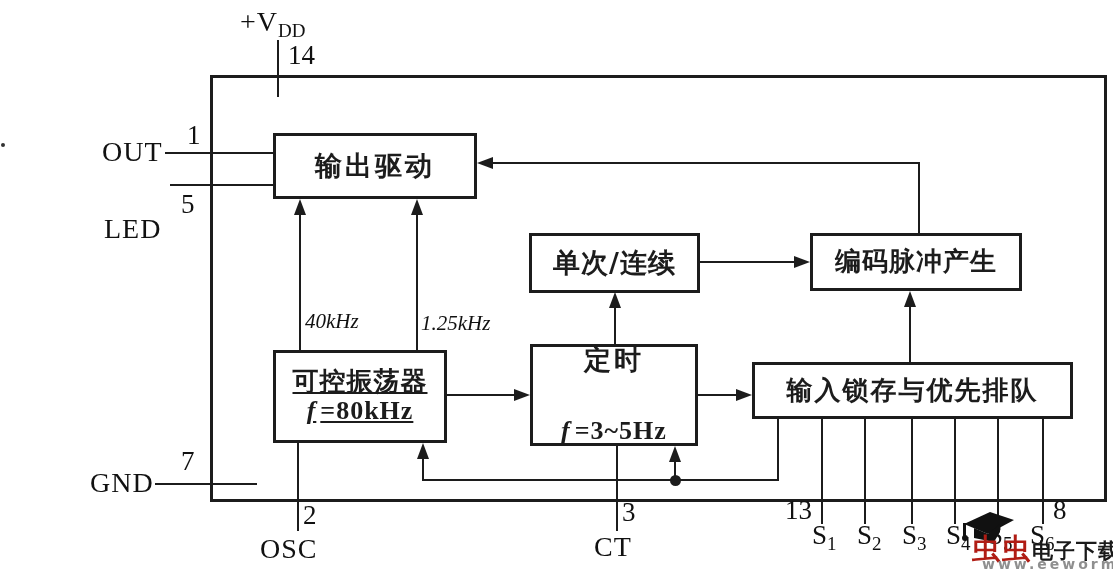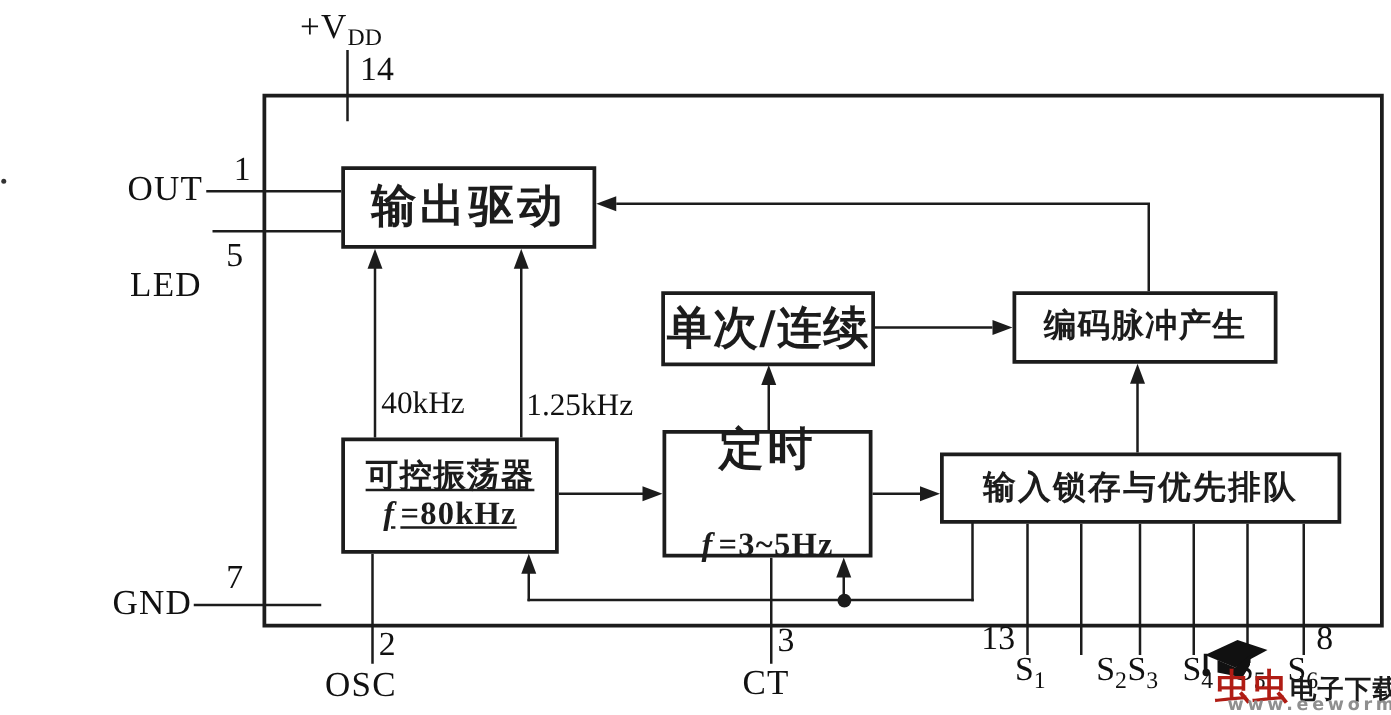--- a/index.html
+++ b/index.html
@@ -6,33 +6,33 @@
   #stage{position:relative;width:1113px;height:572px;background:#ffffff;overflow:hidden;
          font-family:"Liberation Serif",serif;color:#111;}
   
   .h{position:absolute;height:2px;background:#1c1c1c;}
   .v{position:absolute;width:2px;background:#1c1c1c;}
   
   .obox{position:absolute;border:3px solid #1c1c1c;box-sizing:border-box;background:transparent;}
   .blk{position:absolute;border:3px solid #1c1c1c;box-sizing:border-box;background:#fff;
        display:flex;flex-direction:column;align-items:center;justify-content:center;
        font-family:"DejaVu Sans",sans-serif;font-weight:bold;color:#1c1c1c;}
-  .blk .cn{font-size:36px;letter-spacing:3px;line-height:1.15;white-space:nowrap;}
+  .blk .cn{font-size:27px;letter-spacing:3px;line-height:1.15;white-space:nowrap;}
   .blk .freq{font-family:"Liberation Serif",serif;font-weight:bold;font-size:26px;letter-spacing:1px;line-height:1.1;white-space:nowrap;}
   .fi{font-style:italic;margin-right:4px;}
   
   .arrR{position:absolute;width:0;height:0;border-top:6px solid transparent;border-bottom:6px solid transparent;border-left:16px solid #1c1c1c;}
   .arrL{position:absolute;width:0;height:0;border-top:6px solid transparent;border-bottom:6px solid transparent;border-right:16px solid #1c1c1c;}
   .arrU{position:absolute;width:0;height:0;border-left:6px solid transparent;border-right:6px solid transparent;border-bottom:16px solid #1c1c1c;}
   .dot{position:absolute;width:11px;height:11px;border-radius:50%;background:#1c1c1c;}
   
   .pname{position:absolute;font-size:28px;letter-spacing:1px;white-space:nowrap;}
   .pnum{position:absolute;font-size:27px;white-space:nowrap;}
   sub.s{font-size:19px;vertical-align:-6px;letter-spacing:0;}
-  .flabel{position:absolute;font-size:25px;white-space:nowrap;}
+  .flabel{position:absolute;font-size:21px;white-space:nowrap;font-style:italic;}
   
   #wm{position:absolute;z-index:10;}
   .wm-logo-text{position:absolute;color:#b01c14;font-family:"DejaVu Sans",sans-serif;font-weight:bold;font-size:28px;letter-spacing:2px;white-space:nowrap;}
   .wm-site{position:absolute;color:#1a1a1a;font-family:"DejaVu Sans",sans-serif;font-weight:bold;font-size:21px;letter-spacing:1px;white-space:nowrap;}
   .wm-url{position:absolute;color:#8f8f8f;font-family:"DejaVu Sans",sans-serif;font-weight:bold;font-size:14px;letter-spacing:3px;white-space:nowrap;}
   .speck{position:absolute;width:4px;height:4px;background:#333;border-radius:50%;}
 </style>
 </head>
 <body>
 
@@ -70,21 +70,21 @@
   <div class="v" style="left:864px;top:418px;height:106px;"></div>
   <div class="v" style="left:911px;top:418px;height:106px;"></div>
   <div class="v" style="left:954px;top:418px;height:106px;"></div>
   <div class="v" style="left:997px;top:418px;height:106px;"></div>
   <div class="v" style="left:1042px;top:418px;height:106px;"></div>
 
   <div class="pnum" style="left:785px;top:495px;">13</div>
   <div class="pnum" style="left:1053px;top:495px;">8</div>
 
   <div class="pnum" style="left:812px;top:520px;"><span>S</span><sub class="s">1</sub></div>
-  <div class="pnum" style="left:877px;top:520px;"><span>S</span><sub class="s">2</sub></div>
+  <div class="pnum" style="left:857px;top:520px;"><span>S</span><sub class="s">2</sub></div>
   <div class="pnum" style="left:902px;top:520px;"><span>S</span><sub class="s">3</sub></div>
   <div class="pnum" style="left:946px;top:520px;"><span>S</span><sub class="s">4</sub></div>
   <div class="pnum" style="left:988px;top:520px;"><span>S</span><sub class="s">5</sub></div>
   <div class="pnum" style="left:1030px;top:520px;"><span>S</span><sub class="s">6</sub></div>
 
   <div class="blk" style="left:273px;top:133px;width:204px;height:66px;">
     <div class="cn">输出驱动</div>
   </div>
 
   <div class="blk" style="left:810px;top:233px;width:212px;height:58px;">

